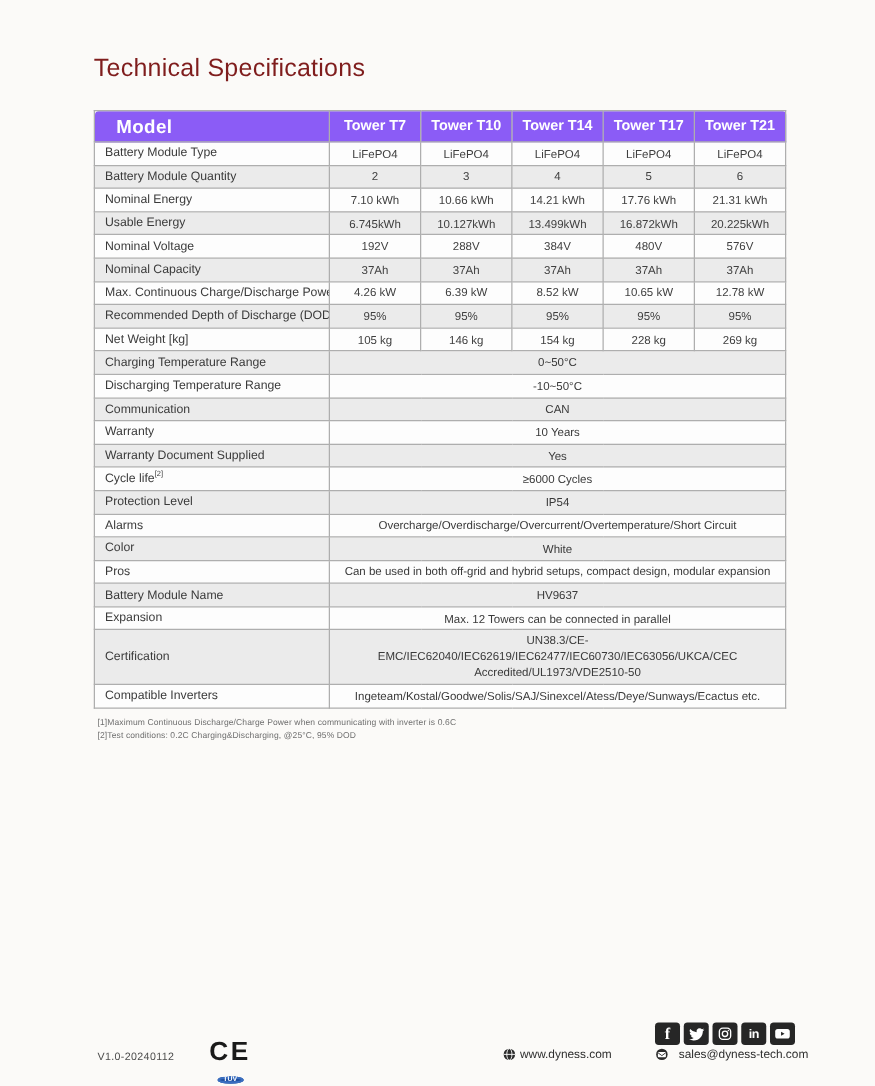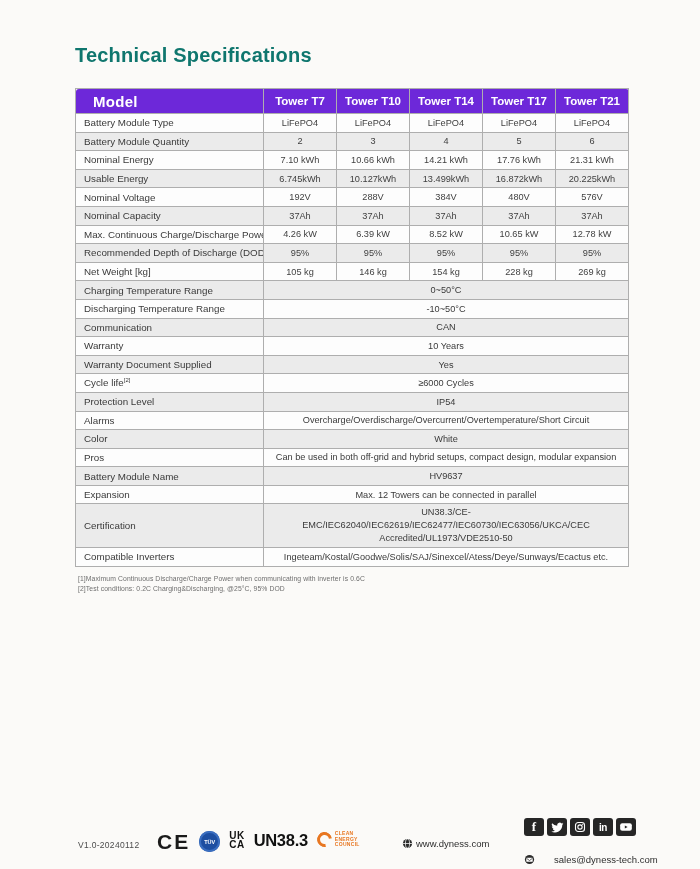--- a/index.html
+++ b/index.html
@@ -6,29 +6,29 @@
   html,body { width:700px; height:869px; }
   body {
     position:relative;
     background:#fbfaf8;
     font-family:"Liberation Sans", sans-serif;
     color:#3a3a3a;
     overflow:hidden;
   }
   .page-title {
     position:absolute; left:75px; top:44px;
-    font-size:20px; font-weight:700; color:#0f766e; letter-spacing:0.2px;
+    font-size:20px; font-weight:400; color:#7f1d1d; letter-spacing:0.2px;
   }
   table.spec {
     position:absolute; left:75px; top:88px; width:553px;
     border-collapse:collapse; table-layout:fixed;
   }
   table.spec th, table.spec td { border:1px solid #aeaeae; }
   thead th {
-    background:#6d28d9; color:#fff; border:1px solid #4fb192;
+    background:#8b5cf6; color:#fff; border:1px solid #4fb192;
     height:25px; vertical-align:middle;
   }
   th.model-head {
     text-align:left; padding-left:17px; font-size:15px; font-weight:bold;
     letter-spacing:0.3px; border-top-left-radius:3px;
   }
   th.col-head { font-size:11.5px; font-weight:bold; text-align:center; }
   th.col-head:last-child { border-top-right-radius:3px; }
   tbody tr { height:18.6px; }
   tbody tr:nth-child(even) { background:#ebebeb; }
@@ -47,21 +47,21 @@
     position:absolute; left:78px; top:574px;
     font-size:6.8px; color:#6e6e6e; line-height:1.45; letter-spacing:0.1px;
   }
   
   .version {
     position:absolute; left:78px; top:840px;
     font-size:8.5px; color:#4c4c4c; letter-spacing:0.3px;
   }
   .marks {
     position:absolute; left:157px; top:831px; height:28px;
-    display:flex; align-items:flex-start; gap:9px;
+    display:flex; align-items:center; gap:9px;flex-direction:column;
   }
   .ce-mark { font-size:21px; font-weight:600; color:#1a1a1a; letter-spacing:2px; line-height:1; }
   .tuv-mark {
     width:21px; height:21px; border-radius:50%;
     background:#1e4fa1; color:#fff;
     display:flex; align-items:center; justify-content:center;
     font-size:5.5px; font-weight:bold;
     box-shadow:inset 0 0 0 2px #3a6ec0;
   }
   .ukca-mark { font-size:10px; font-weight:bold; color:#111; line-height:9px; letter-spacing:0.5px; }
@@ -73,22 +73,22 @@
     transform:rotate(35deg);
   }
   .cec-text { font-size:5px; font-weight:bold; color:#e87722; line-height:5.6px; letter-spacing:0.3px; }
   .contact-web {
     position:absolute; left:402px; top:838px;
     display:flex; gap:3px;
     font-size:9.5px; color:#2e2e2e;
   }
   .contact-mail {
     position:absolute; left:524px; top:838px;
-    display:flex; align-items:flex-start; gap:19px;
-    font-size:9.5px; color:#2e2e2e;margin-top:16px;
+    display:flex; align-items:flex-start; gap:8px;
+    font-size:9.5px; color:#2e2e2e;
   }
   .social-row { position:absolute; left:524px; top:818px; display:flex; gap:3px; }
   .soc {
     width:20px; height:18px; background:#262626; border-radius:3px;
     display:flex; align-items:center; justify-content:center;
     color:#fff; overflow:hidden;
   }
   .soc .fb-f  { font-size:13px; font-weight:bold; font-family:"Liberation Serif", serif; }
   .soc .in-t  { font-size:10px; font-weight:bold; letter-spacing:-0.5px; }
 </style>

